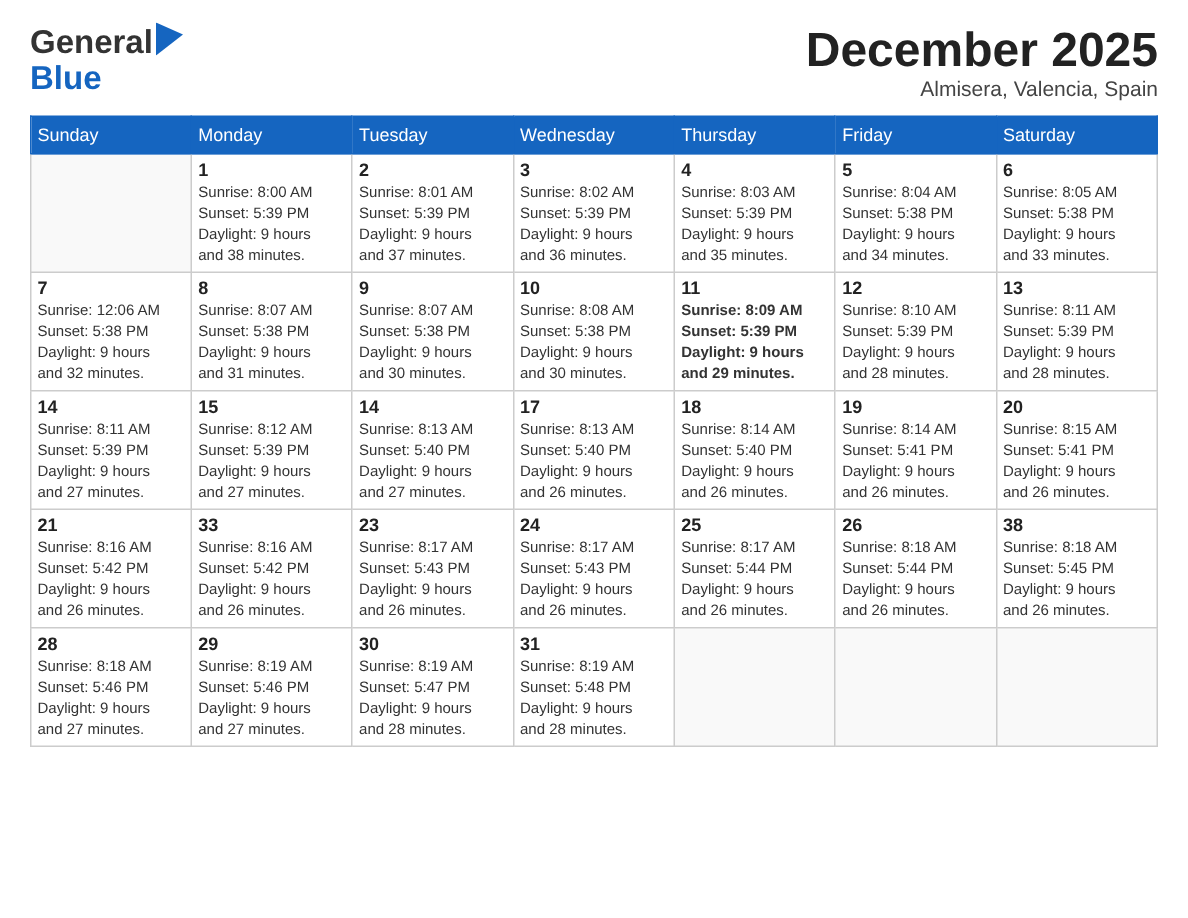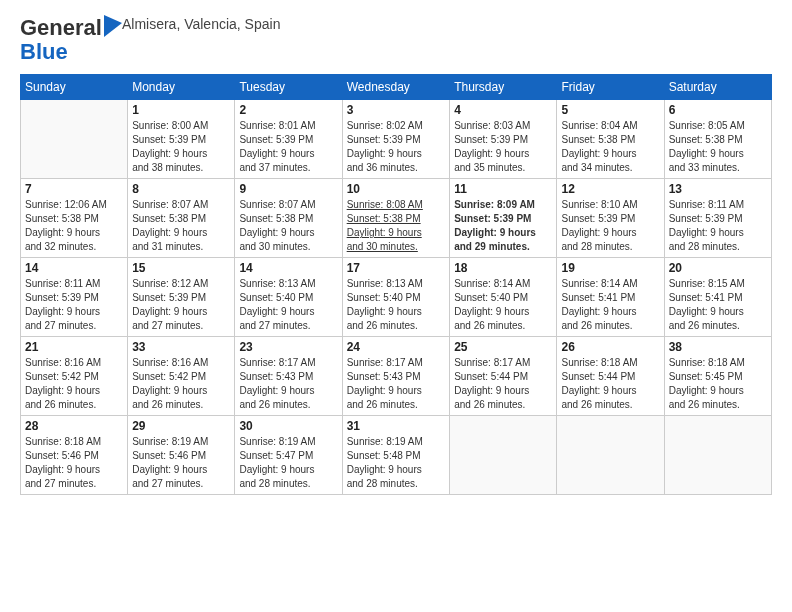--- a/index.html
+++ b/index.html
@@ -12,21 +12,21 @@
     }
     .container {
       width: 792px;
       height: 612px;
       padding: 16px 20px 10px 20px;
       background: #fff;
     }
     .header {
       display: flex;
       align-items: flex-start;
-      justify-content: flex-start;
+      justify-content: space-between;
       margin-bottom: 10px;
     }
     .logo {
       display: flex;
       align-items: center;
     }
     .logo-text {
       font-size: 22px;
       font-weight: bold;
       line-height: 1.1;
@@ -105,20 +105,21 @@
           <svg class="logo-icon" viewBox="0 0 18 22" xmlns="http://www.w3.org/2000/svg">
             <polygon points="0,0 18,8 0,22" fill="#1565c0"></polygon>
           </svg>
         </div>
         <div>
           <span class="logo-text logo-blue">Blue</span>
         </div>
       </div>
     </div>
     <div class="title-block">
+      <div class="month-title">December 2025</div>
       <div class="subtitle">Almisera, Valencia, Spain</div>
     </div>
   </div>
 
   <table class="calendar">
     <thead>
       <tr>
         <th>Sunday</th>
         <th>Monday</th>
         <th>Tuesday</th>
@@ -191,21 +192,21 @@
           </td>
           <td>
             <span class="day-num">9</span>
             <div class="day-info" style="white-space: pre-line;">Sunrise: 8:07 AM
 Sunset: 5:38 PM
 Daylight: 9 hours
 and 30 minutes.</div>
           </td>
           <td>
             <span class="day-num">10</span>
-            <div class="day-info" style="white-space: pre-line; text-decoration: underline;">Sunrise: 8:08 AM
+            <div class="day-info" style="white-space: pre-line;">Sunrise: 8:08 AM
 Sunset: 5:38 PM
 Daylight: 9 hours
 and 30 minutes.</div>
           </td>
           <td>
             <span class="day-num">11</span>
             <div class="day-info" style="white-space: pre-line; font-weight: bold;">Sunrise: 8:09 AM
 Sunset: 5:39 PM
 Daylight: 9 hours
 and 29 minutes.</div>

